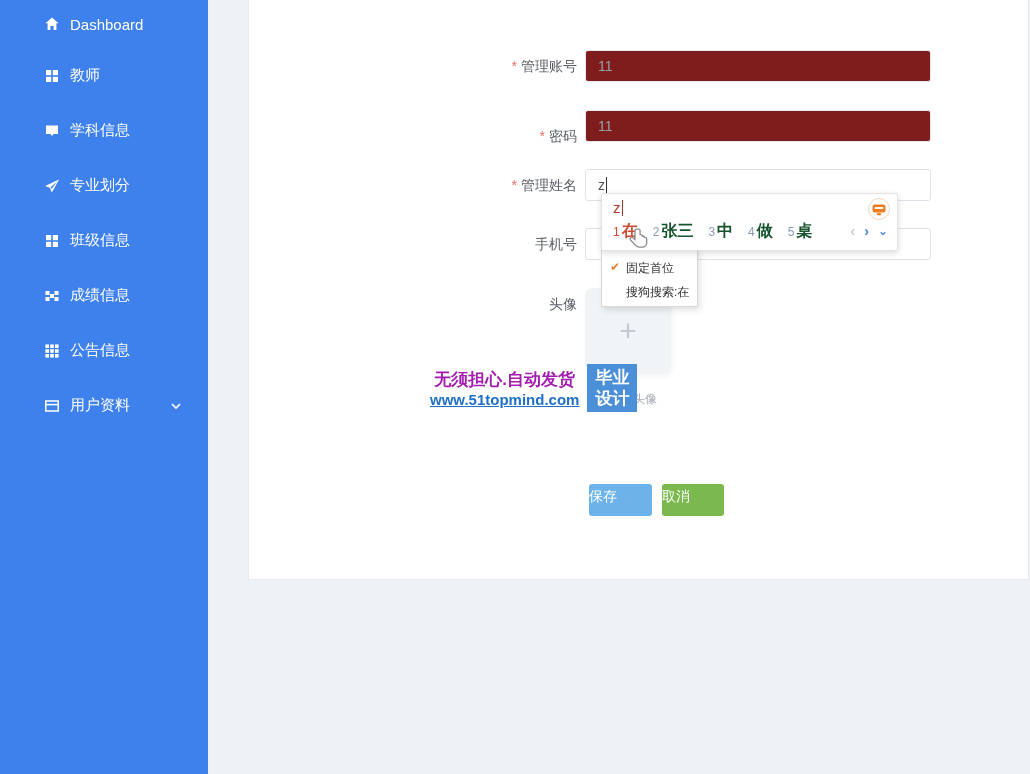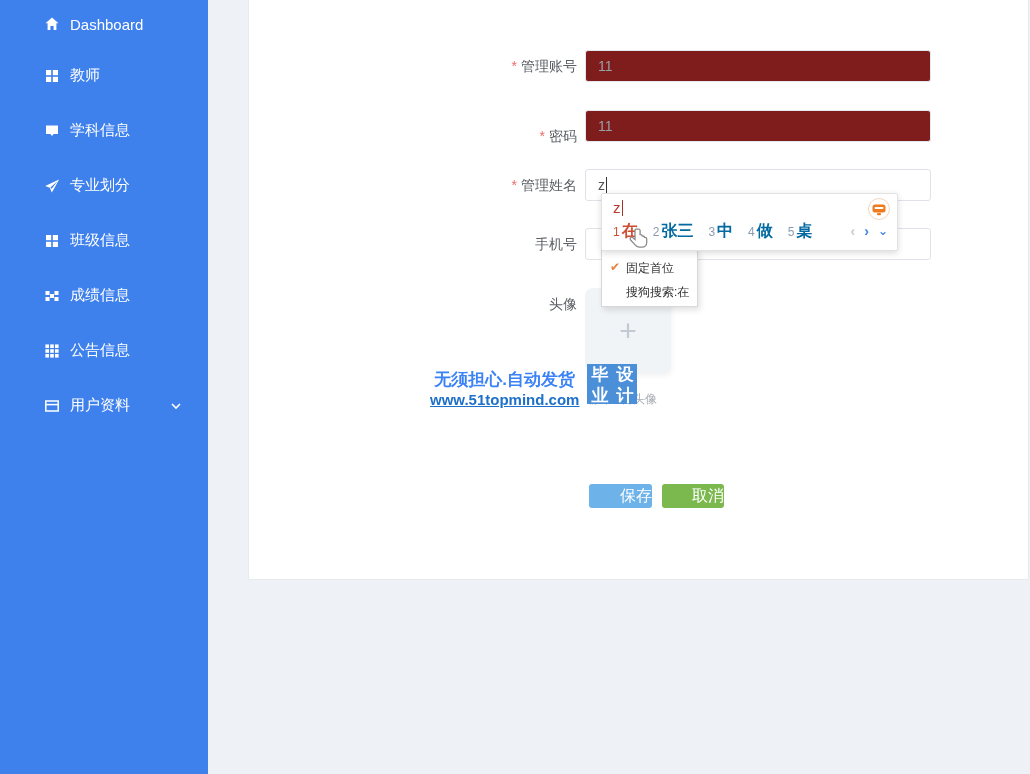--- a/index.html
+++ b/index.html
@@ -32,57 +32,57 @@
     border:1px solid #dfe3e9;border-radius:3px;background:#fff;font-size:14px;color:#666;
     padding:0 12px;line-height:30px;font-family:"Liberation Sans","DejaVu Sans",sans-serif;z-index:2;}
   .f-input.disabled{background:#7f1d1d;border-color:#e4e7ed;color:#98a0aa;}
   .f-input.editing{display:flex;align-items:center;color:#555;}
   .caret{display:inline-block;width:1px;height:16px;background:#333;margin-left:1px;}
   .avatar-box{position:absolute;left:585px;top:288px;width:86px;height:86px;background:#f1f4f7;
     border-radius:8px;z-index:2;cursor:pointer;display:flex;align-items:center;justify-content:center;
     box-shadow:2px 3px 5px rgba(0,0,0,0.04);}
   .avatar-plus{font-size:30px;font-weight:300;color:#c3c9d2;line-height:1;}
   .avatar-caption{position:absolute;left:585px;top:391px;font-size:12px;color:#a9adb4;z-index:2;}
-  .btn{position:absolute;top:484px;height:24px;border-radius:3px;color:#fff;font-size:16px;
-    text-align:right;line-height:24px;cursor:pointer;z-index:2;}
+  .btn{position:absolute;top:484px;height:32px;border-radius:3px;color:#fff;font-size:14px;
+    text-align:left;line-height:24px;cursor:pointer;z-index:2;}
   .btn-save{left:589px;width:63px;background:#6db3e9;}
   .btn-cancel{left:662px;width:62px;background:#7bb84e;}
   
   .ime{position:absolute;left:601px;top:193px;width:295px;height:56px;background:#fff;
     border:1px solid #e2e2e2;border-radius:2px;box-shadow:0 2px 6px rgba(0,0,0,.15);z-index:20;}
   .ime-comp{position:absolute;left:11px;top:5px;font-size:15px;color:#b8392e;display:flex;align-items:center;}
   .ime-caret{display:inline-block;width:1px;height:16px;background:#a33228;margin-left:1px;}
   .sogou{position:absolute;right:7px;top:4px;width:22px;height:22px;}
   .sogou svg{display:block;}
   .ime-cands{position:absolute;left:11px;top:27px;display:flex;gap:15px;align-items:baseline;}
   .cand{cursor:pointer;white-space:nowrap;}
   .cand .num{font-size:12px;color:#8a9bb0;margin-right:2px;}
-  .cand .txt{font-size:16px;font-weight:bold;color:#0369a1;}
+  .cand .txt{font-size:16px;font-weight:bold;color:#14532d;}
   .cand.active .num{color:#cc4f33;}
   .cand.active .txt{color:#cc4f33;}
   .ime-nav{position:absolute;right:9px;top:29px;display:flex;gap:9px;font-size:14px;font-weight:bold;align-items:center;}
   .nav-prev{color:#ccc;cursor:default;}
   .nav-next{color:#3f87e0;cursor:pointer;}
   .nav-expand{color:#3f87e0;cursor:pointer;font-size:12px;}
   .ime-menu{position:absolute;left:601px;top:249px;width:97px;height:58px;background:#fff;
     border:1px solid #d8d8d8;box-shadow:2px 3px 6px rgba(0,0,0,.12);z-index:19;box-sizing:border-box;}
   .ime-menu-item{position:absolute;left:0;width:100%;height:20px;font-size:12px;color:#333;cursor:pointer;}
   .ime-menu-item .chk{position:absolute;left:8px;top:2px;color:#e8813a;font-size:12px;}
   .ime-menu-item .lbl{position:absolute;left:24px;top:2px;}
   .mi-0{top:8px;}
   .mi-1{top:32px;}
   
   .hand-cursor{position:absolute;left:627px;top:227px;width:24px;height:27px;z-index:25;pointer-events:none;}
   
   .wm{position:absolute;left:422px;top:364px;z-index:40;display:flex;align-items:flex-start;}
   .wm-left{background:#fff;margin-top:3px;padding:2px 8px 4px 8px;text-align:center;}
-  .wm-line1{font-size:17px;font-weight:bold;color:#3b82f6;white-space:nowrap;line-height:21px;}
+  .wm-line1{font-size:17px;font-weight:bold;color:#a21caf;white-space:nowrap;line-height:21px;}
   .wm-line2{font-size:15px;font-weight:bold;color:#1e70c8;text-decoration:underline;white-space:nowrap;line-height:19px;}
-  .wm-badge{background:#4a8fd7;width:50px;height:40px;color:#fff;font-size:17px;font-weight:bold;
-    text-align:center;display:flex;justify-content:center;line-height:21px;}
+  .wm-badge{background:#4a8fd7;width:50px;height:48px;color:#fff;font-size:17px;font-weight:bold;
+    text-align:center;display:flex;flex-direction:column;justify-content:center;line-height:21px;}
 </style>
 </head>
 <body>
 
 <nav class="sidebar">
 
   <div class="side-item first">
     <span class="ic">
       <svg viewBox="0 0 16 16">
           <path fill="#fff" d="M8 1.5 14.5 7.2h-2.1V14H9.6v-4.1H6.4V14H3.6V7.2H1.5z"></path>

